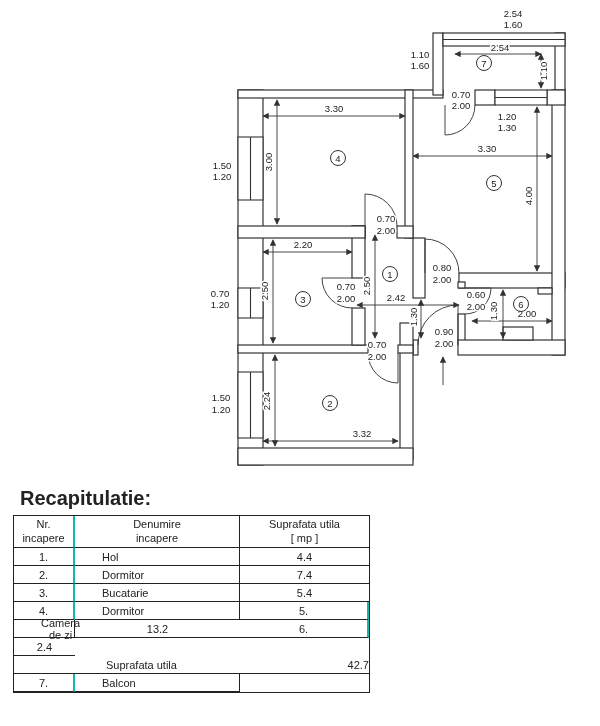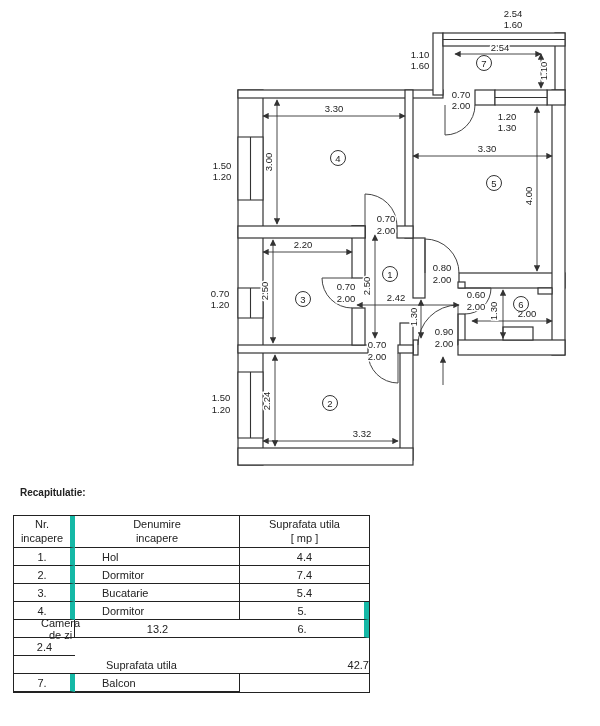--- a/index.html
+++ b/index.html
@@ -6,27 +6,27 @@
   body{width:600px;height:726px;position:relative;font-family:"Liberation Sans",sans-serif;color:#222;}
   svg.plan{position:absolute;left:0;top:0;}
   .w{fill:#fff;stroke:#333;stroke-width:1.2;}
   .win{fill:#fff;stroke:#333;stroke-width:1.1;}
   .ln{stroke:#333;stroke-width:1.1;fill:none;}
   .door{stroke:#444;stroke-width:1;fill:none;}
   .dim{stroke:#333;stroke-width:0.9;fill:none;}
   .d{font-family:"Liberation Sans",sans-serif;font-size:9.5px;fill:#222;text-anchor:middle;stroke:#fff;stroke-width:3px;paint-order:stroke;}
   .rc{fill:#fff;stroke:#333;stroke-width:1;}
   .rn{font-family:"Liberation Sans",sans-serif;font-size:9.5px;fill:#222;text-anchor:middle;}
-  .recap-title{position:absolute;left:20px;top:487px;font-size:10px;font-weight:bold;}
+  .recap-title{position:absolute;left:20px;top:487px;font-size:20px;font-weight:bold;}
   .recap-table{position:absolute;left:13px;top:515px;width:357px;border:1.5px solid #222;box-sizing:border-box;
     display:grid;grid-template-columns:61px 165px 1fr;font-size:11px;}
   .cell{box-sizing:border-box;border-bottom:1px solid #222;display:flex;align-items:center;}
   .hc{height:32px;justify-content:center;text-align:center;flex-direction:column;line-height:1.25;}
   .dc{height:18px;}
-  .cnum{justify-content:center;border-right:5px solid #14b8a6;}
+  .cnum{justify-content:center;border-right:2px solid #14b8a6;}
   .cname{padding-left:27px;border-right:1px solid #222;text-align:center;}
   .cval{justify-content:center;}
   .merged{grid-column:1 / 4;position:relative;padding-left:92px;}
   .merged .mval{position:absolute;left:227px;width:128px;text-align:right;}
   .lastrow{border-bottom:none;}
 </style>
 </head>
 <body>
 
 <svg class="plan" width="600" height="480" viewBox="0 0 600 480">

